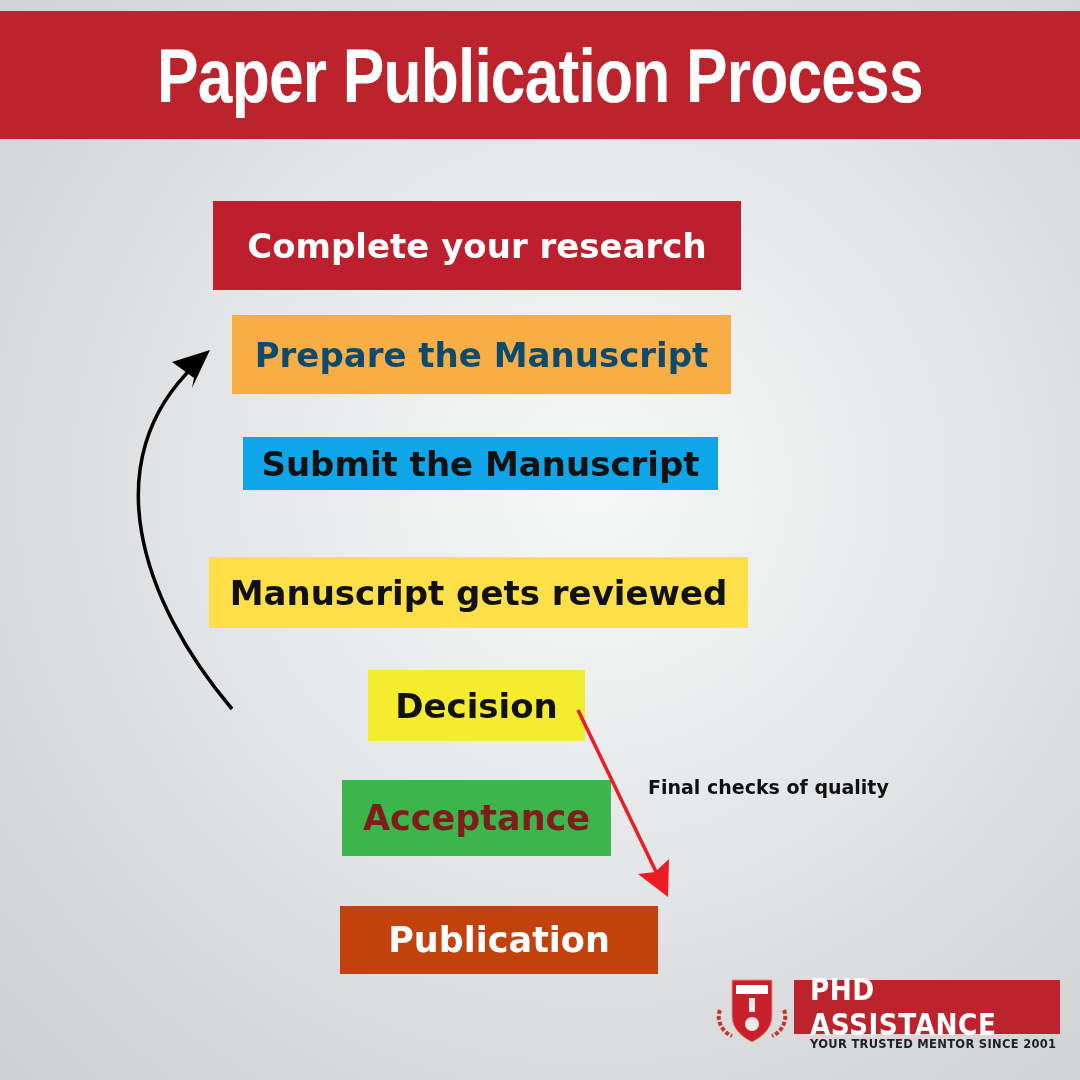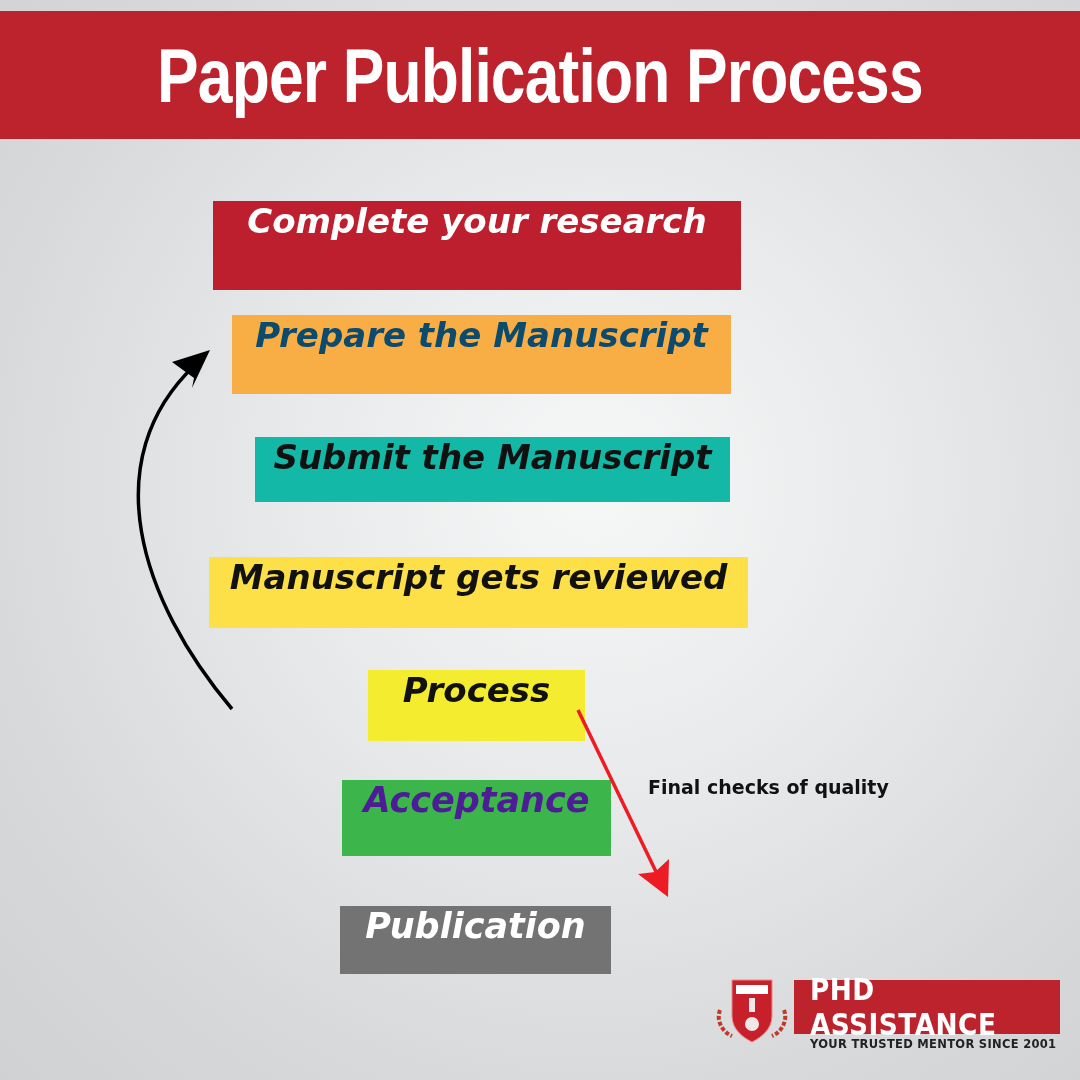--- a/index.html
+++ b/index.html
@@ -15,24 +15,23 @@
   }
   .header h1 {
     margin: 0; color: #fff;
     font-family: "Liberation Sans", sans-serif;
     font-weight: 700; font-size: 76px; letter-spacing: -1px;
     transform: scaleX(0.82);
     white-space: nowrap;
   }
   .step {
     position: absolute;
-    display: flex; align-items: flex-start; justify-content: center;
+    display: flex; align-items: center; justify-content: center;
     font-family: "DejaVu Sans", sans-serif; font-weight: 700;
     white-space: nowrap;
-    font-style: italic;
   }
   .step span { display: inline-block; }
   .arrows { position: absolute; left: 0; top: 0; width: 1080px; height: 1080px; pointer-events: none; }
   .note {
     position: absolute; left: 648px; top: 773px;
     font-family: "DejaVu Sans", sans-serif; font-weight: 700;
     font-size: 19px; line-height: 29px; color: #111;
   }
   .note div { white-space: nowrap; }
   .logo { position: absolute; left: 714px; top: 976px; width: 350px; height: 80px; }
@@ -59,37 +58,37 @@
 </div>
 
 <div class="step" style="left:213px;top:201px;width:528px;height:89px;background:#bd1f2e;color:#fff;font-size:34px;">
   <span>Complete your research</span>
 </div>
 
 <div class="step" style="left:232px;top:315px;width:499px;height:79px;background:#f8ae44;color:#0c4a6e;font-size:34px;">
   <span>Prepare the Manuscript</span>
 </div>
 
-<div class="step" style="left:255px;top:437px;width:475px;height:65px;background:#14b8a6;color:#111;font-size:34px;">
+<div class="step" style="left:243px;top:437px;width:475px;height:53px;background:#0ea5e9;color:#111;font-size:34px;">
   <span>Submit the Manuscript</span>
 </div>
 
 <div class="step" style="left:209px;top:557px;width:539px;height:71px;background:#fde047;color:#111;font-size:34px;">
   <span>Manuscript gets reviewed</span>
 </div>
 
 <div class="step" style="left:368px;top:670px;width:217px;height:71px;background:#f4ec2f;color:#111;font-size:34px;">
-  <span>Process</span>
+  <span>Decision</span>
 </div>
 
-<div class="step" style="left:342px;top:780px;width:269px;height:76px;background:#3cb54a;color:#4c1d95;font-size:35px;">
+<div class="step" style="left:342px;top:780px;width:269px;height:76px;background:#3cb54a;color:#7f1d1d;font-size:35px;">
   <span>Acceptance</span>
 </div>
 
-<div class="step" style="left:340px;top:906px;width:271px;height:68px;background:#737373;color:#fff;font-size:35px;">
+<div class="step" style="left:340px;top:906px;width:318px;height:68px;background:#c2410c;color:#fff;font-size:35px;">
   <span>Publication</span>
 </div>
 
 <svg class="arrows" viewBox="0 0 1080 1080">
   <g>
     <path d="M232,709 C140,600 95,460 195,365" fill="none" stroke="#000" stroke-width="3.5"></path>
     <polygon points="210,350 172,362 194,378 192,388" fill="#000"></polygon>
   </g>
   <g>
     <line x1="578" y1="710" x2="660" y2="880" stroke="#ed1c24" stroke-width="3.5"></line>

